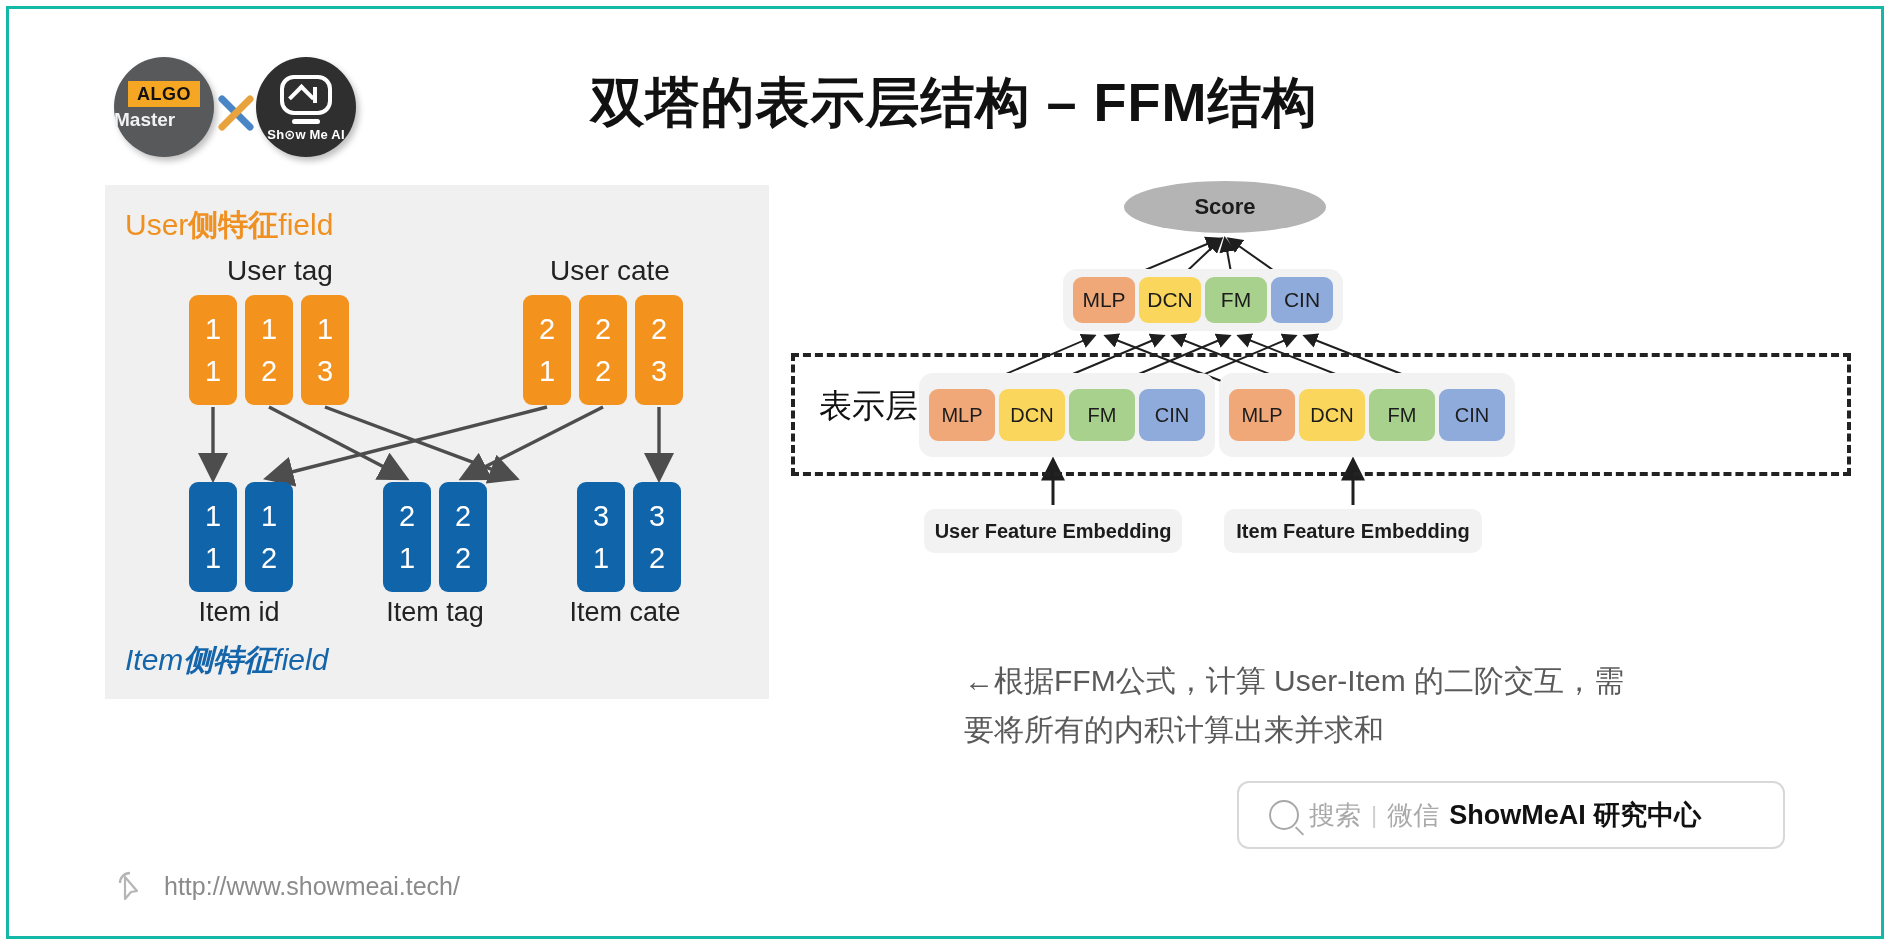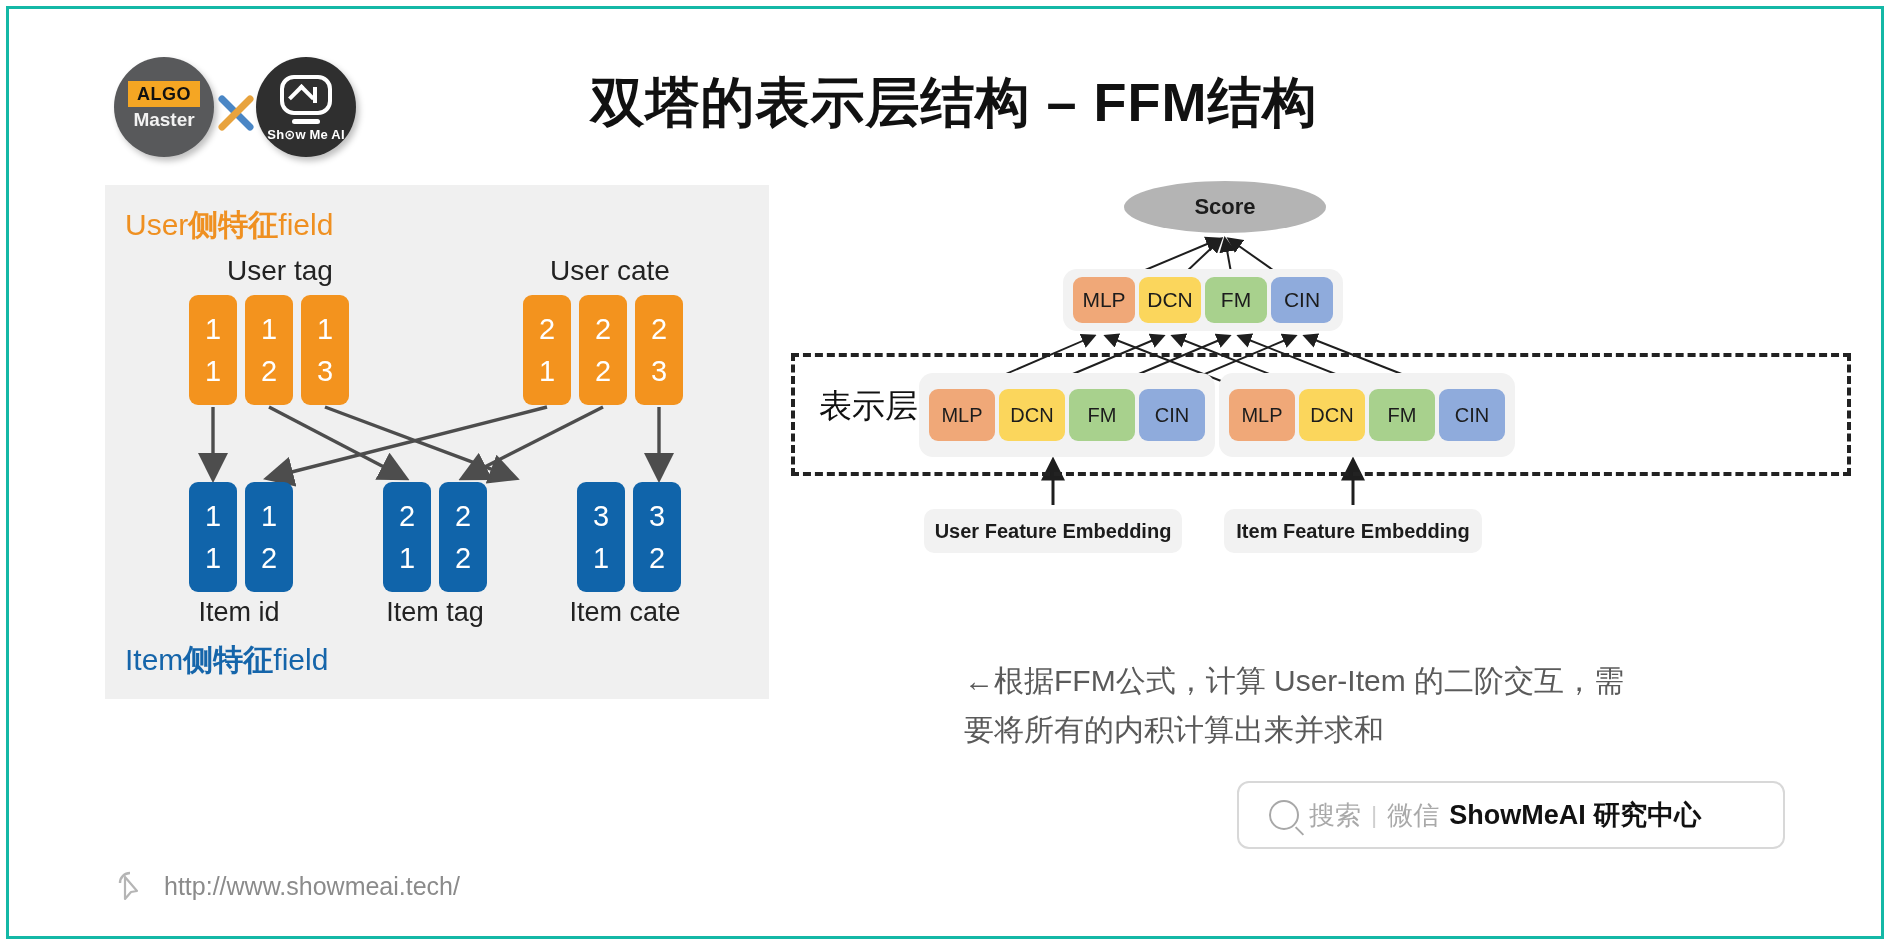--- a/index.html
+++ b/index.html
@@ -19,21 +19,21 @@
   }
 
   
   #logo-group{position:absolute;left:105px;top:48px;width:250px;height:108px;}
   .logo-circle{position:absolute;border-radius:50%;}
   #logo-algo{left:0;top:0;width:100px;height:100px;background:#58595b;
     box-shadow:3px 4px 6px rgba(0,0,0,.25);}
   #logo-algo .algo-tag{position:absolute;left:14px;top:24px;width:72px;height:26px;background:#f5a623;
     display:flex;align-items:center;justify-content:center;
     font-weight:bold;font-size:18px;color:#111;letter-spacing:.5px;}
-  #logo-algo .algo-sub{position:absolute;left:0;top:52px;width:100px;text-align:center;
+  #logo-algo .algo-sub{position:absolute;left:0;top:52px;width:100px;text-align:left;
     font-weight:bold;font-size:19px;color:#f2f2f2;}
   #logo-x{position:absolute;left:104px;top:38px;width:36px;height:36px;}
   #logo-show{left:142px;top:0;width:100px;height:100px;background:#2f2f2f;
     box-shadow:3px 4px 6px rgba(0,0,0,.25);}
   #logo-show .screen{position:absolute;left:24px;top:18px;width:52px;height:40px;
     border:4px solid #fff;border-radius:14px;box-sizing:border-box;}
   #logo-show .screen .caret{position:absolute;left:8px;top:9px;width:15px;height:15px;
     border-left:4px solid #fff;border-top:4px solid #fff;transform:rotate(45deg);}
   #logo-show .screen .bar{position:absolute;right:11px;top:8px;width:4px;height:16px;background:#fff;}
   #logo-show .stand{position:absolute;left:36px;top:62px;width:28px;height:5px;background:#fff;border-radius:3px;}
@@ -46,21 +46,21 @@
   }
 
   
   #left-panel{
     position:absolute;left:96px;top:176px;width:632px;height:514px;
     background:#f0f0f0;
     padding-left:32px;
   }
   #user-field-label{position:absolute;left:20px;top:20px;font-size:30px;color:#ef9021;}
   #user-field-label b{font-weight:bold;}
-  #item-field-label{position:absolute;left:20px;top:455px;font-size:30px;color:#1565aa;}
+  #item-field-label{position:absolute;left:20px;top:455px;font-size:30px;color:#1565aa;font-style:italic;}
   #item-field-label b{font-weight:bold;}
 
   .group-title{position:absolute;font-size:28px;color:#222;text-align:center;}
 
   .cell{
     position:absolute;width:48px;height:110px;border-radius:9px;
     display:flex;flex-direction:column;align-items:center;justify-content:center;
     color:#fff;font-size:29px;line-height:1.45;
   }
   .cell.orange{background:#f3931e;}

